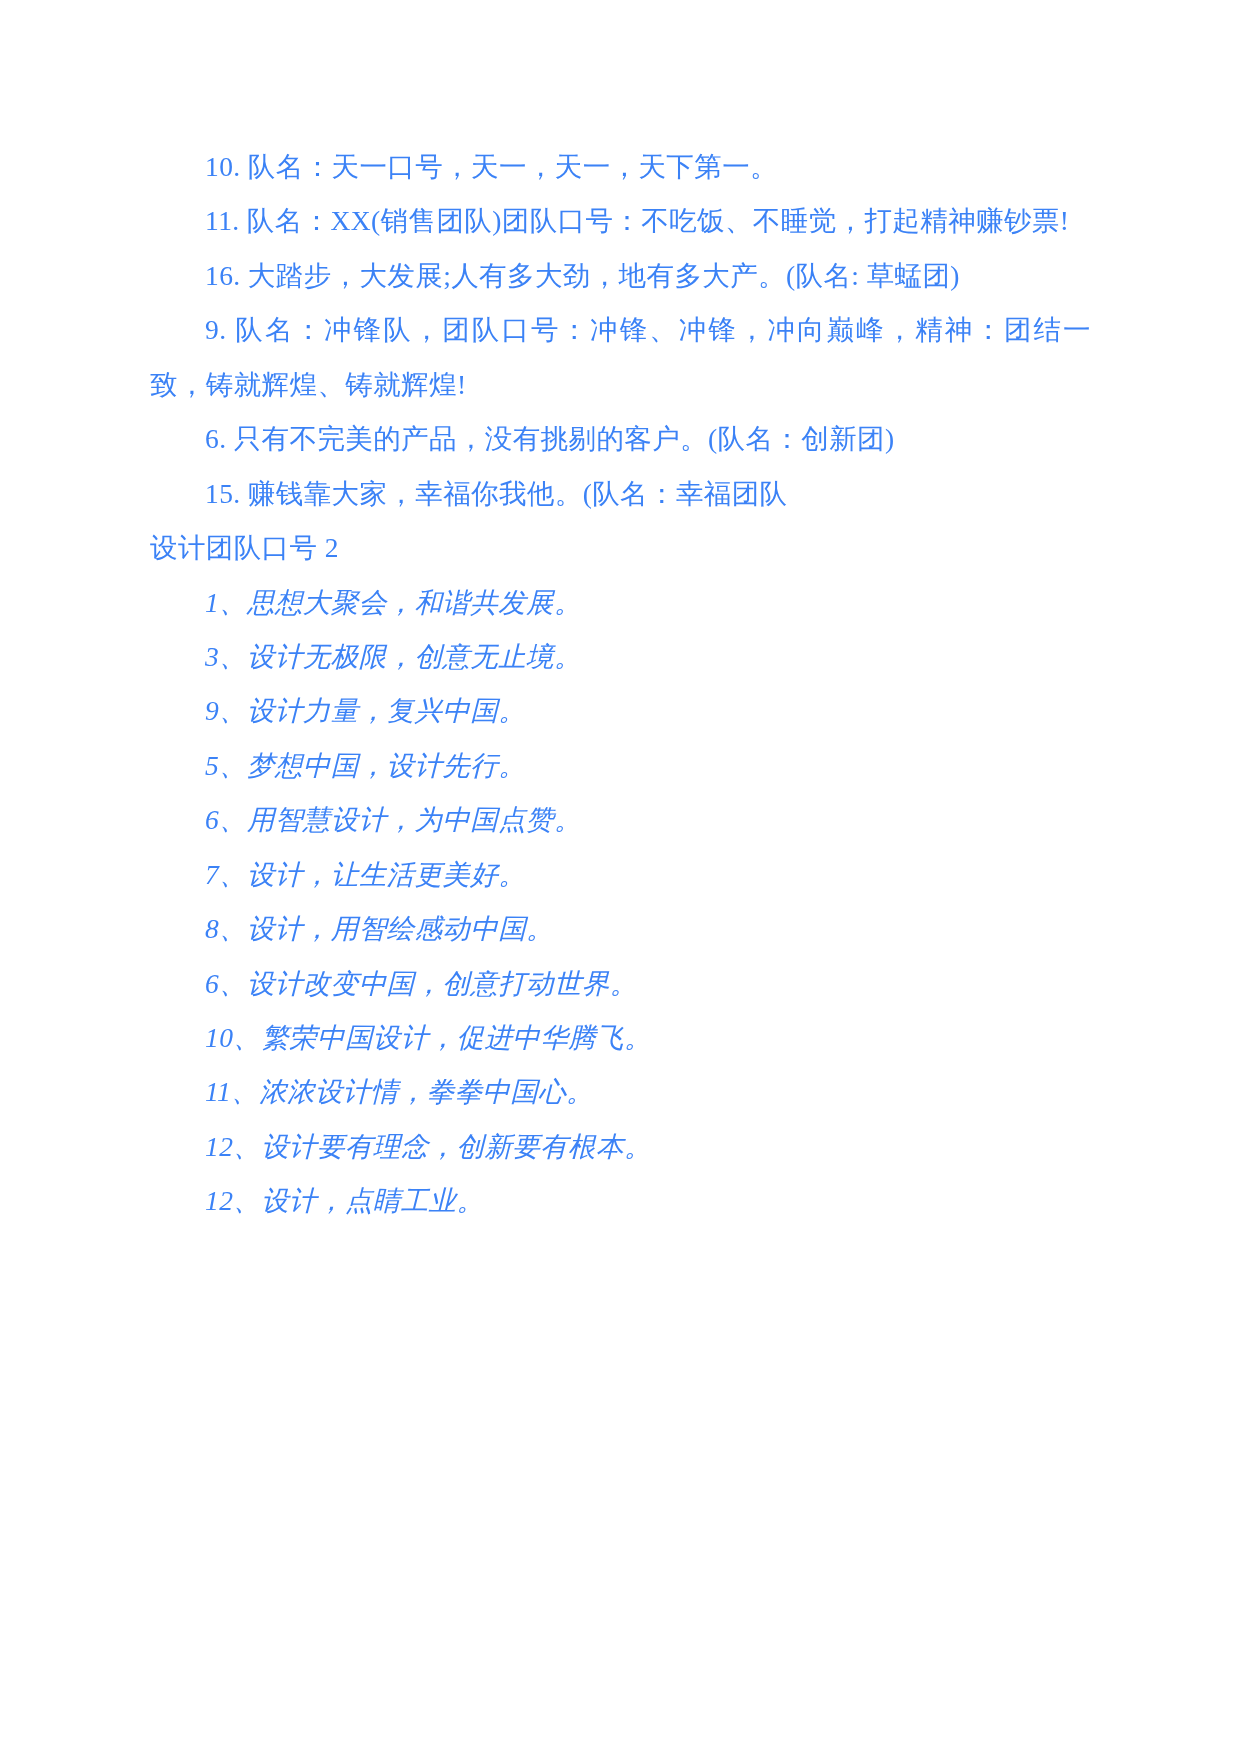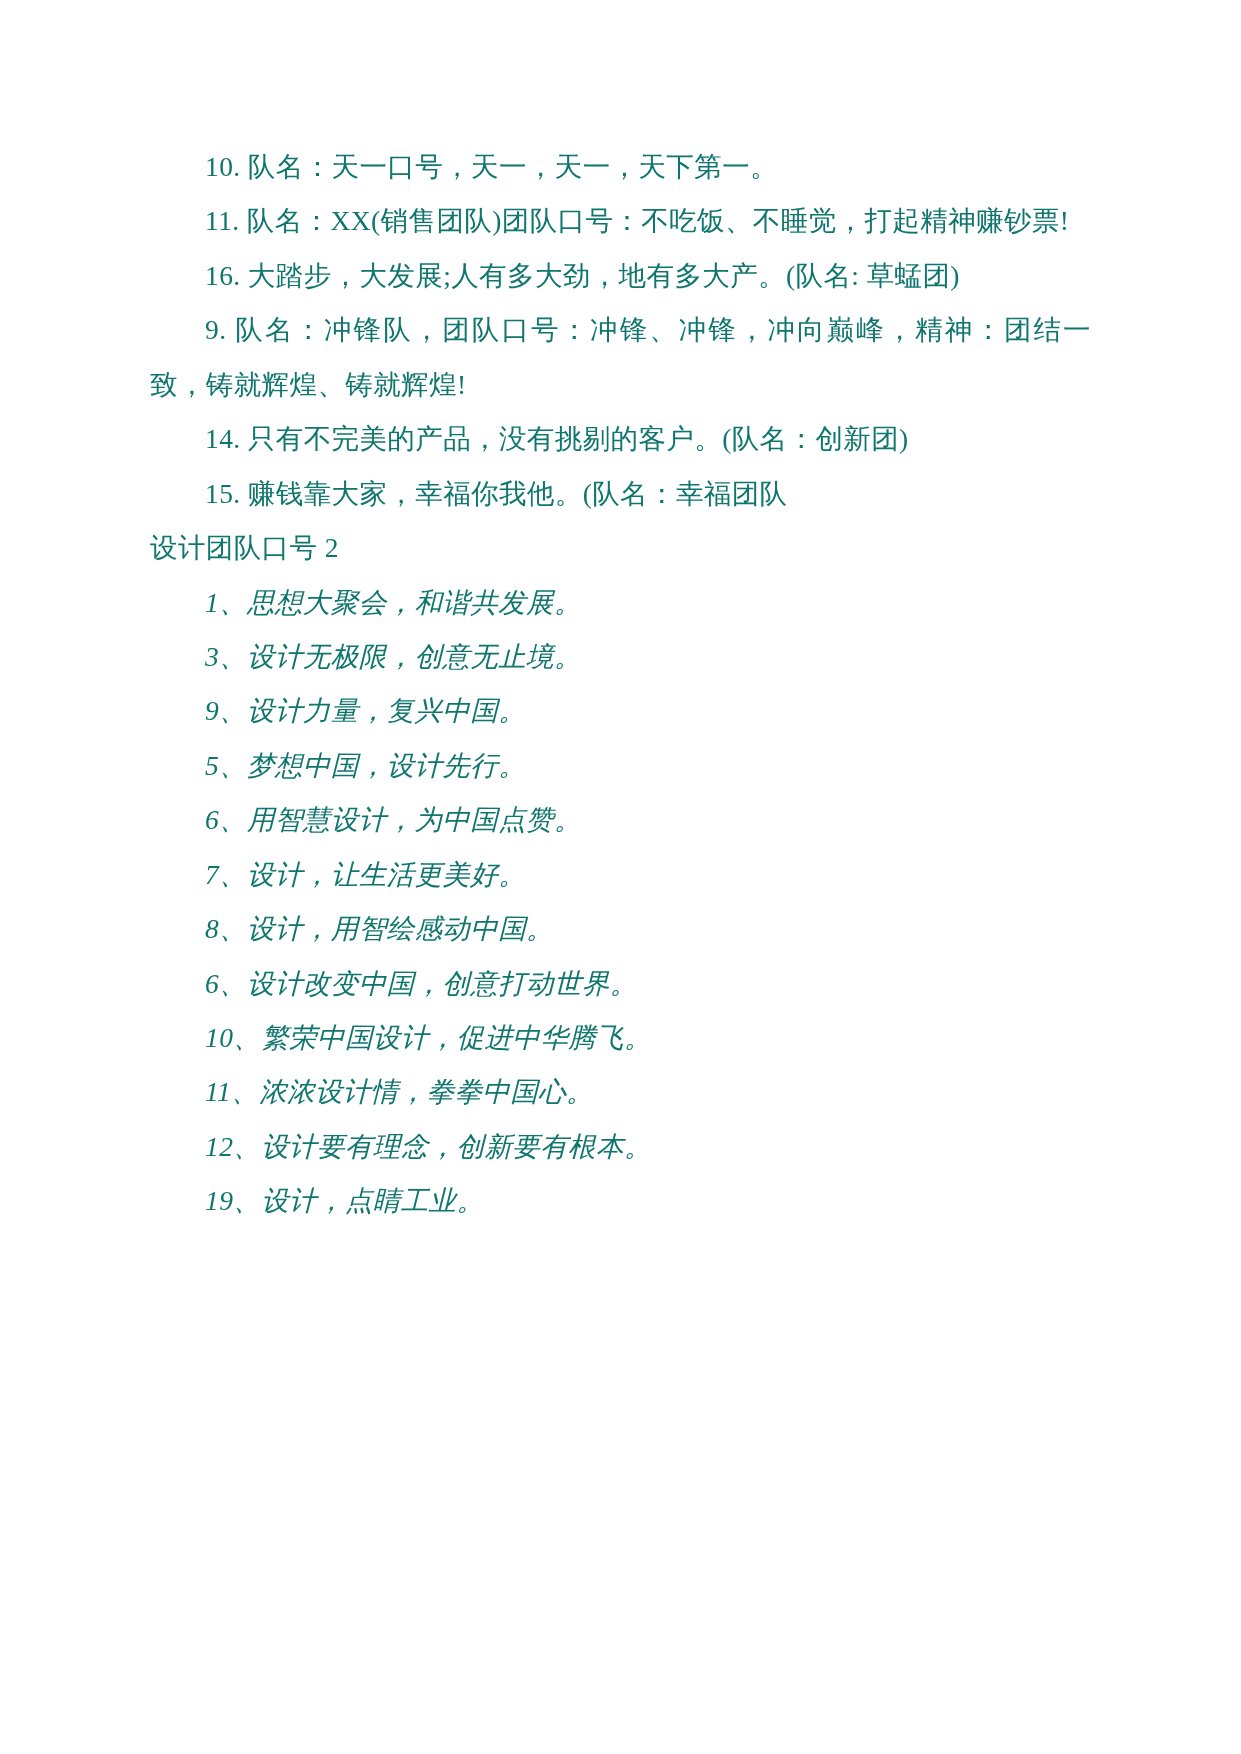--- a/index.html
+++ b/index.html
@@ -8,21 +8,21 @@
     background: #ffffff;
   }
   .page {
     width: 1241px;
     height: 1754px;
     position: relative;
     background: #ffffff;
     box-sizing: border-box;
     padding: 140px 150px 100px 150px;
     font-family: "Liberation Serif", "DejaVu Serif", serif;
-    color: #0f766e;
+    color: #3b82f6;
   }
   .doc-body {
     font-size: 27.5px;
     line-height: 1.98;
     letter-spacing: 0.4px;
     text-align: justify;
   }
   .para {
     margin: 0;
     text-indent: 2em;
@@ -43,32 +43,32 @@
 </head>
 <body>
 
 <div class="page">
   <div class="doc-body">
 
     <p class="para">10. 队名：天一口号，天一，天一，天下第一。</p>
     <p class="para">11. 队名：XX(销售团队)团队口号：不吃饭、不睡觉，打起精神赚钞票!</p>
     <p class="para">16. 大踏步，大发展;人有多大劲，地有多大产。(队名: 草蜢团)</p>
     <p class="para">9. 队名：冲锋队，团队口号：冲锋、冲锋，冲向巅峰，精神：团结一致，铸就辉煌、铸就辉煌!</p>
-    <p class="para">14. 只有不完美的产品，没有挑剔的客户。(队名：创新团)</p>
+    <p class="para">6. 只有不完美的产品，没有挑剔的客户。(队名：创新团)</p>
     <p class="para">15. 赚钱靠大家，幸福你我他。(队名：幸福团队</p>
 
     <p class="section-heading">设计团队口号 2</p>
 
     <p class="list-line">1、思想大聚会，和谐共发展。</p>
     <p class="list-line">3、设计无极限，创意无止境。</p>
     <p class="list-line">9、设计力量，复兴中国。</p>
     <p class="list-line">5、梦想中国，设计先行。</p>
     <p class="list-line">6、用智慧设计，为中国点赞。</p>
     <p class="list-line">7、设计，让生活更美好。</p>
     <p class="list-line">8、设计，用智绘感动中国。</p>
     <p class="list-line">6、设计改变中国，创意打动世界。</p>
     <p class="list-line">10、繁荣中国设计，促进中华腾飞。</p>
     <p class="list-line">11、浓浓设计情，拳拳中国心。</p>
     <p class="list-line">12、设计要有理念，创新要有根本。</p>
-    <p class="list-line">19、设计，点睛工业。</p>
+    <p class="list-line">12、设计，点睛工业。</p>
 
   </div>
 </div>
 
 </body></html>

